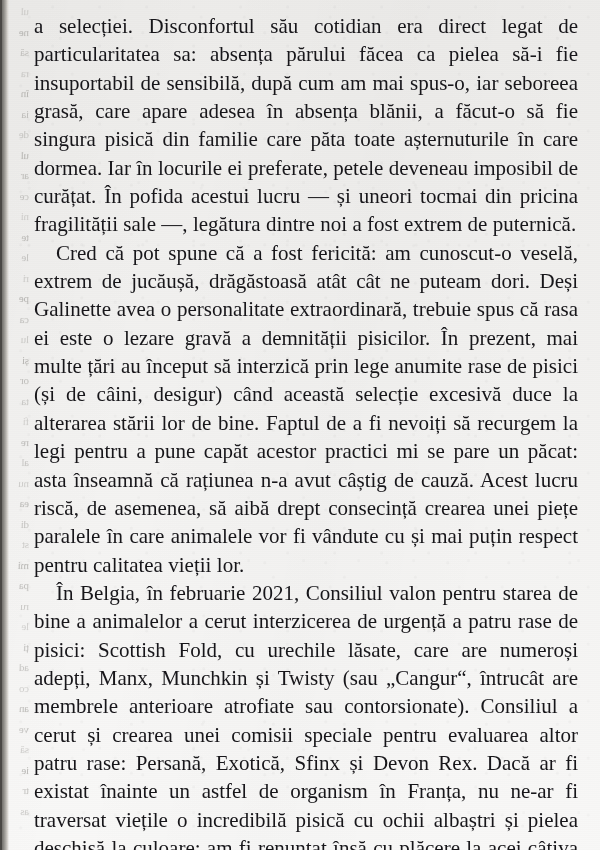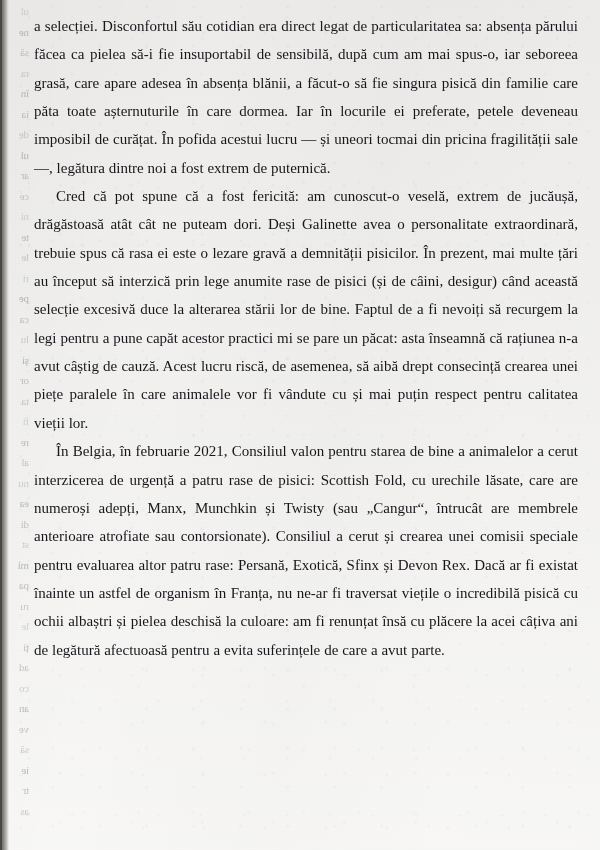--- a/index.html
+++ b/index.html
@@ -92,21 +92,21 @@
     left: 34px;
     top: 12px;
     width: 544px;
     z-index: 2;
   }
 
   .para {
     margin: 0;
     text-align: justify;
     text-justify: inter-word;
-    font-size: 15px;
+    font-size: 21px;
     line-height: 28.35px;
     color: #17161a;
     text-indent: 22px;
     hyphens: manual;
     word-spacing: 0.1px;
     -webkit-font-smoothing: antialiased;
     text-rendering: optimizeLegibility;
   }
 
   .para:last-child {

